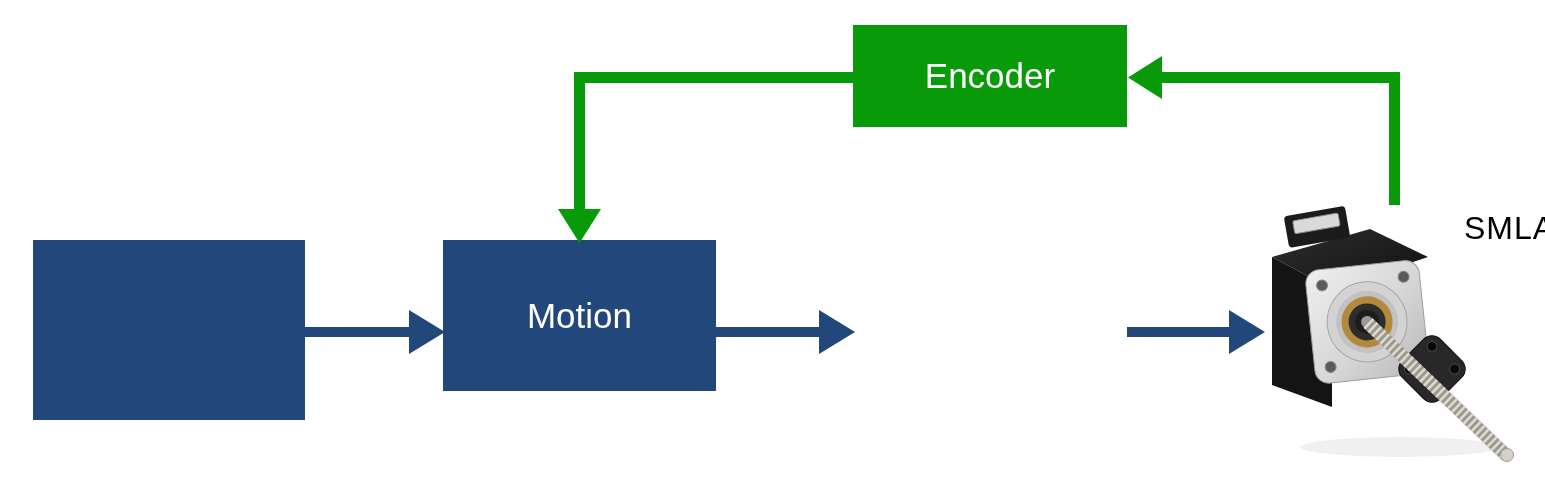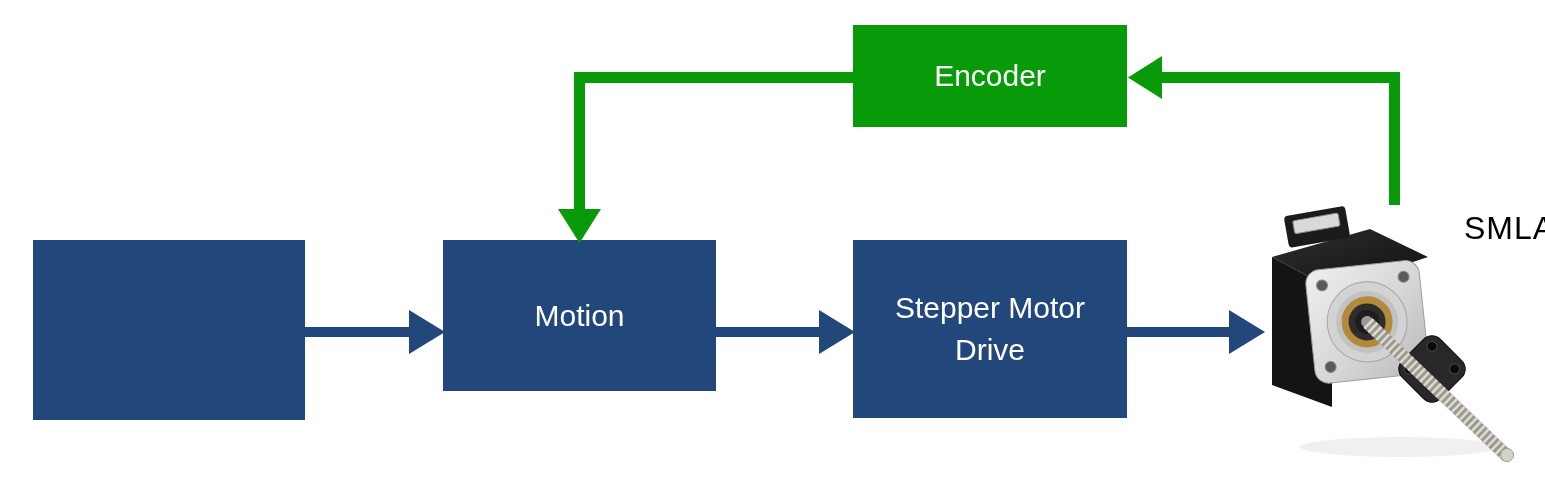--- a/index.html
+++ b/index.html
@@ -8,21 +8,21 @@
     width:1545px;height:486px;
     background:var(--background,#fff);
     font-family:"Liberation Sans","DejaVu Sans",sans-serif;
     overflow:hidden;
   }
   .block{
     position:absolute;
     display:flex;flex-direction:column;
     align-items:center;justify-content:center;
     color:var(--label_light,#fff);
-    font-size:30px;line-height:42px;
+    font-size:35px;line-height:42px;
     text-align:center;
   }
   .block.blue{background:var(--blue,#21477B);}
   .block.green{background:var(--green,#089A08);}
   #block-hmi{left:33px;top:240px;width:272px;height:180px;}
   #block-motion{left:443px;top:240px;width:273px;height:151px;}
   #block-drive{left:853px;top:240px;width:274px;height:178px;}
   #block-encoder{left:853px;top:25px;width:274px;height:102px;}
   .connectors{position:absolute;left:0;top:0;width:1545px;height:486px;}
   .blue-shape{fill:var(--blue,#21477B);}
@@ -40,24 +40,20 @@
 
 <div class="stage">
 
   <div class="block blue" id="block-hmi">
   </div>
 
   <div class="block blue" id="block-motion">
     <span>Motion</span>
   </div>
 
-  <div class="block blue" id="block-drive">
-    <span>Stepper Motor</span>
-    <span>Drive</span>
-  </div>
 
   <div class="block green" id="block-encoder">
     <span>Encoder</span>
   </div>
 
   <div class="photo">
     <svg width="262" height="268" viewBox="0 0 262 268">
       <defs>
         <linearGradient id="plateGrad" x1="0" y1="0" x2="1" y2="1">
           <stop offset="0" stop-color="#efefef"></stop>

